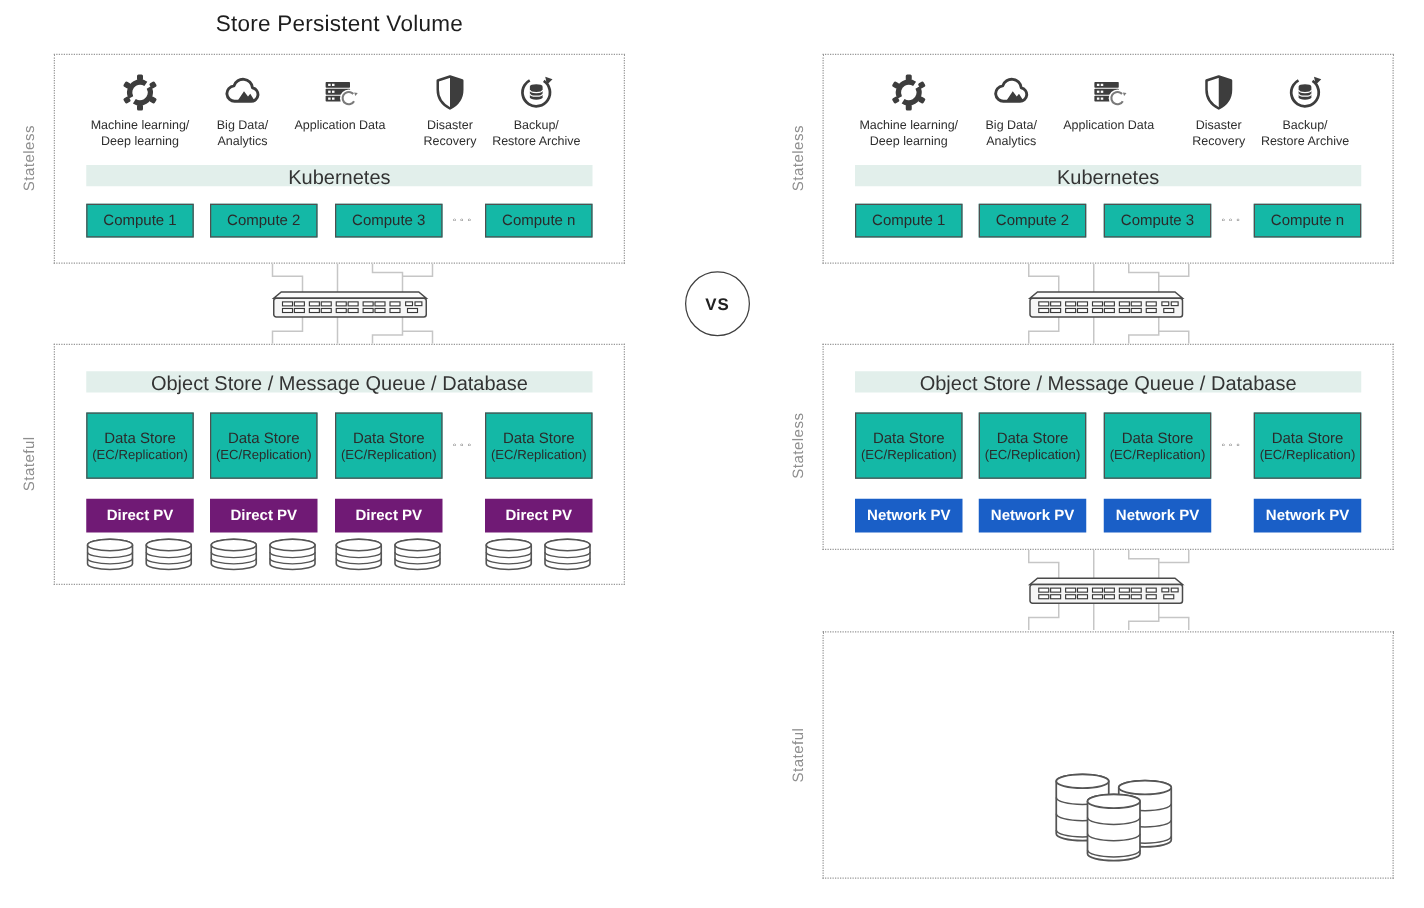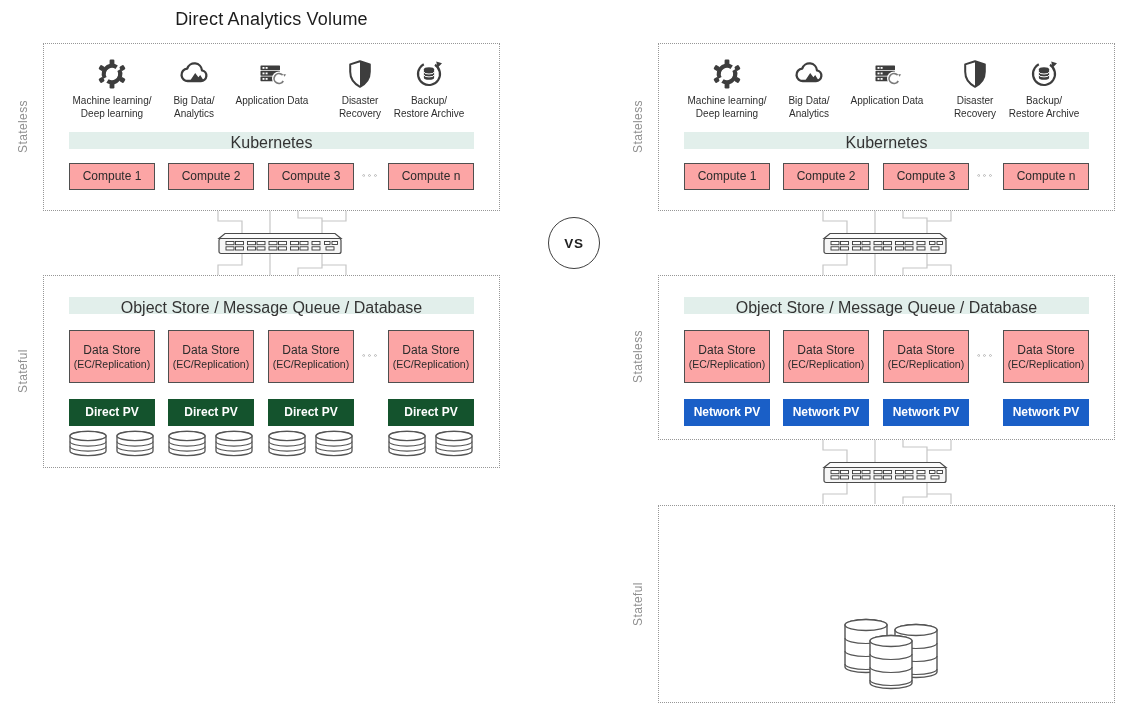--- a/index.html
+++ b/index.html
@@ -4,27 +4,27 @@
 <style>
   html,body{margin:0;padding:0;background:#fff;}
   #canvas{position:relative;width:1139px;height:726px;background:#fff;overflow:hidden;
           font-family:"Liberation Sans","DejaVu Sans",sans-serif;}
   .abs{position:absolute;}
   .panel-title{font-size:18px;font-weight:400;color:#1d1d1d;text-align:center;letter-spacing:.2px;}
   .dotted-box{border:1px dotted #979797;box-sizing:border-box;}
   .vlabel{writing-mode:vertical-rl;transform:rotate(180deg);font-size:12px;color:#8f8f8f;
           letter-spacing:.4px;display:flex;align-items:center;justify-content:center;}
   .bar{background:#e2efeb;height:17px;line-height:21px;font-size:16px;color:#333;text-align:center;}
-  .node-box{border:1px solid #4f4f4f;background:#fca5a5;box-sizing:border-box;text-align:center;color:#2b2b2b;}
+  .node-box{border:1px solid #4f4f4f;background:#14b8a6;box-sizing:border-box;text-align:center;color:#2b2b2b;}
   .compute{width:86px;height:27px;line-height:25px;font-size:12px;}
   .datastore{width:86px;height:53px;display:flex;flex-direction:column;justify-content:center;}
   .datastore .l1{font-size:12px;line-height:14px;}
   .datastore .l2{font-size:10.5px;line-height:12px;margin-top:1px;}
   .pv{width:86px;height:27px;line-height:27px;text-align:center;color:#fff;font-weight:bold;font-size:12px;}
-  .pv-red{background:#14532d;}
+  .pv-red{background:#701a75;}
   .pv-blue{background:#1a5fc7;}
   .dots{font-size:8px;color:#4a4a4a;letter-spacing:3px;text-align:center;line-height:16px;}
   .workload{width:120px;text-align:center;}
   .workload svg{display:block;margin:0 auto;}
   .wl-label{font-size:10px;color:#2e2e2e;line-height:13px;margin-top:4px;}
   .vs-circle{width:52px;height:52px;border:1.6px solid #3f3f3f;border-radius:50%;display:flex;
              align-items:center;justify-content:center;font-size:13.5px;font-weight:600;
              letter-spacing:.8px;color:#222;box-sizing:border-box;background:#fff;}
   .san-box{background:#1a5fc7;color:#fff;display:flex;flex-direction:column;justify-content:center;text-align:center;}
   .san-box .l1{font-size:12.5px;font-weight:bold;line-height:15px;}
@@ -135,21 +135,21 @@
       <circle cx="16" cy="16" r="11" fill="none" stroke="#3d3d3d" stroke-width="2.2" stroke-dasharray="57 12.2" transform="rotate(-57 16 16)"></circle>
       <path d="M23.2,3.4 L29,5.3 L24.6,9.7 Z" fill="#3d3d3d"></path>
       <path d="M10.9,11.3 A5.1,2 0 0 1 21.1,11.3 V19.8 A5.1,2 0 0 1 10.9,19.8 Z" fill="#3d3d3d"></path>
       <path d="M10.9,14 A5.1,2 0 0 0 21.1,14 M10.9,16.9 A5.1,2 0 0 0 21.1,16.9" fill="none" stroke="#fff" stroke-width="1"></path>
     </symbol>
   </defs>
 </svg>
 
 <div id="canvas">
 
-  <div class="abs panel-title" style="left:43px;top:9px;width:457px;">Direct Analytics Volume</div>
+  <div class="abs panel-title" style="left:43px;top:9px;width:457px;">Store Persistent Volume</div>
 
   <div class="abs vlabel" style="left:14px;top:82px;width:18px;height:90px;">Stateless</div>
   <div class="abs dotted-box" style="left:43px;top:43px;width:457px;height:168px;"></div>
 
   <div class="abs workload" style="left:52px;top:58px;">
     <svg width="32" height="32">
         <use href="#icon-ml"></use>
       </svg>
     <div class="wl-label">
         <div>Machine learning/</div>

